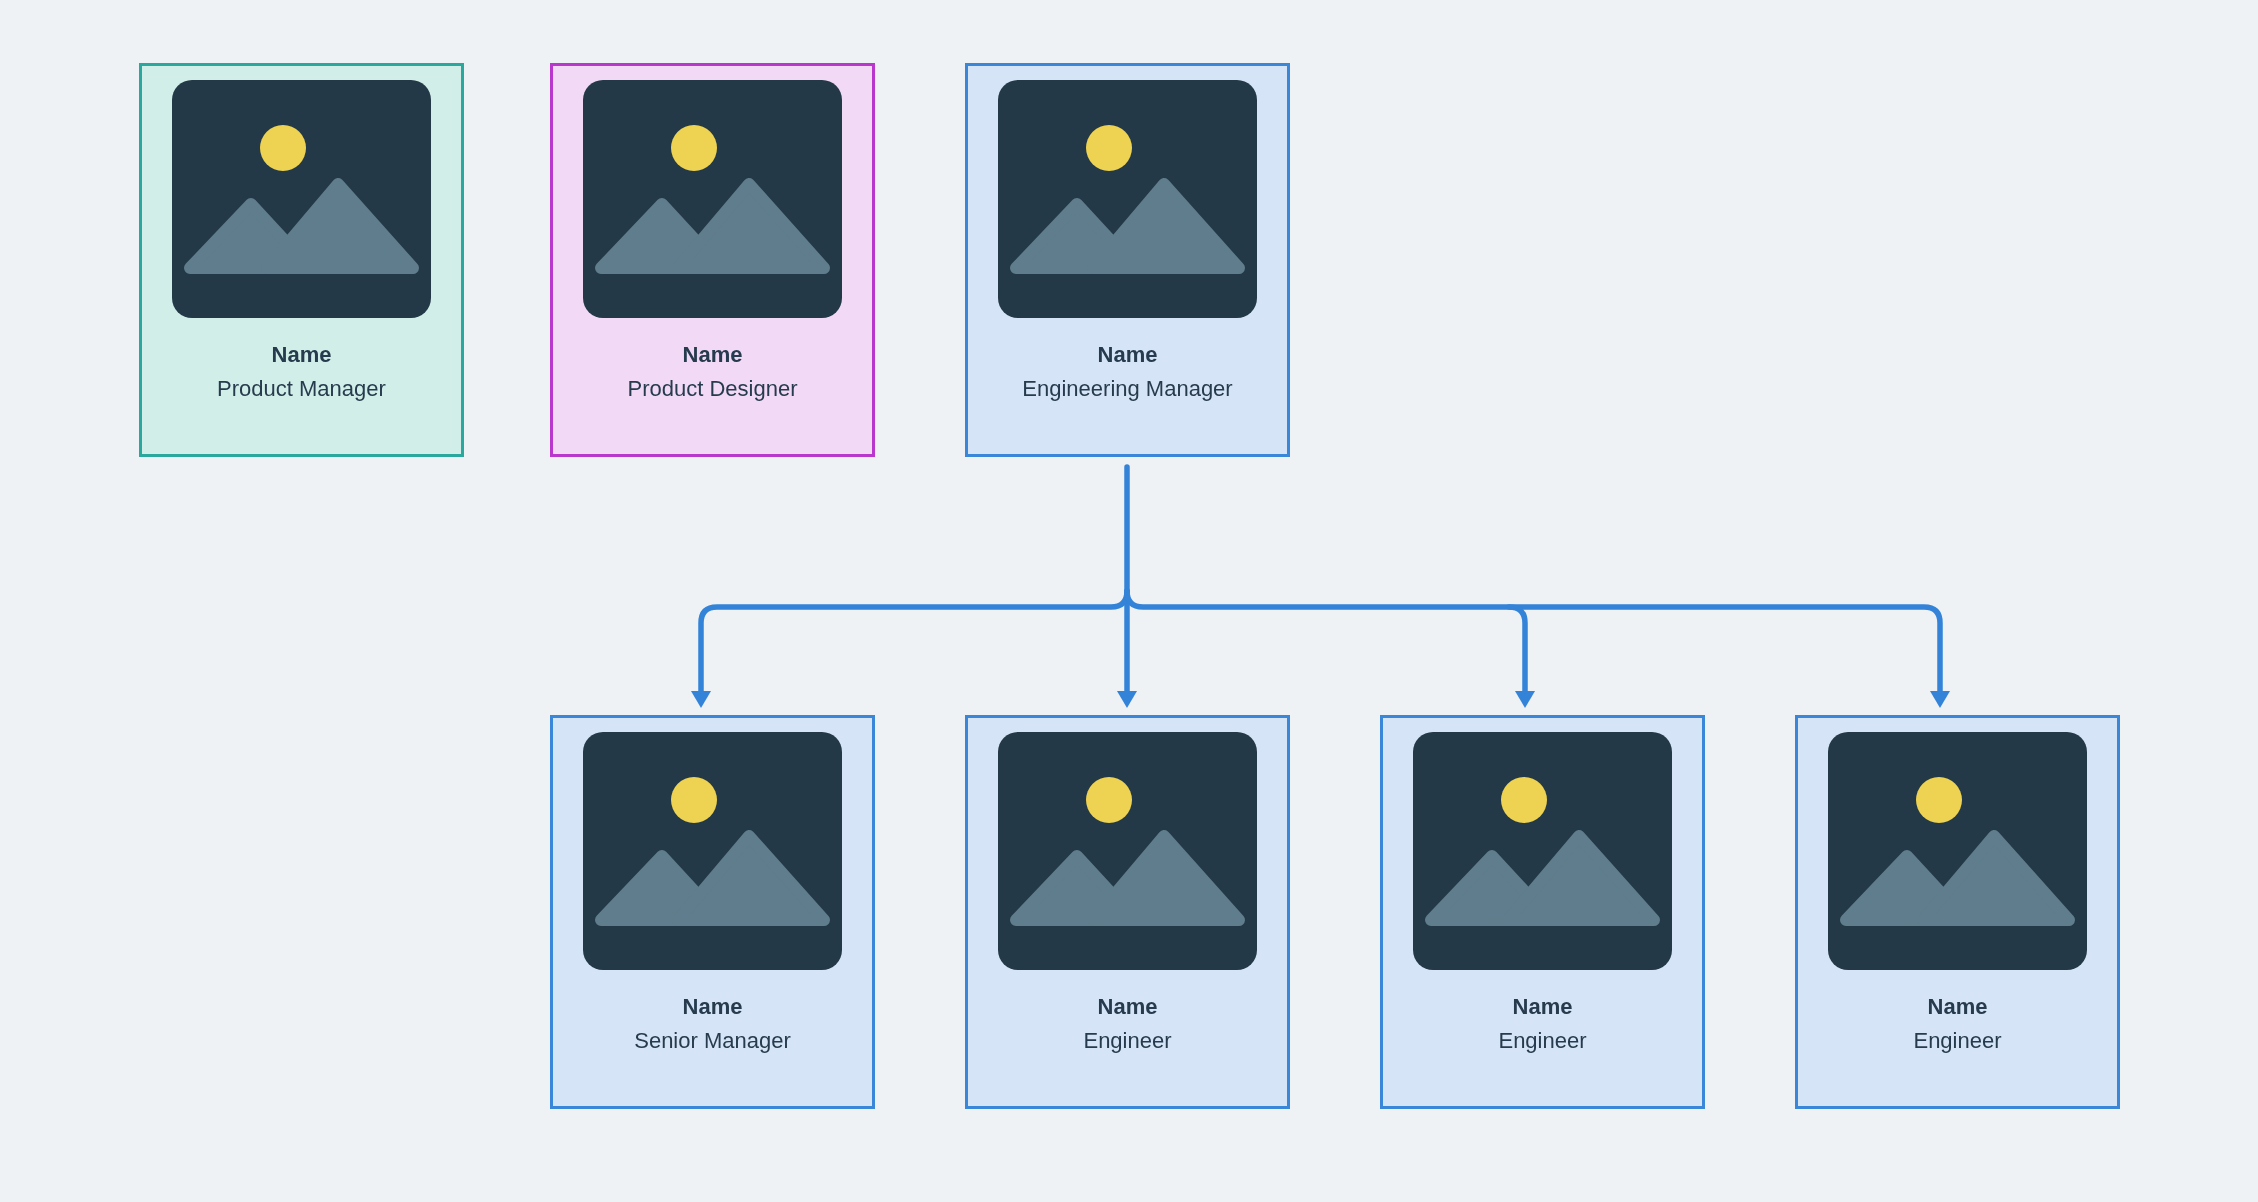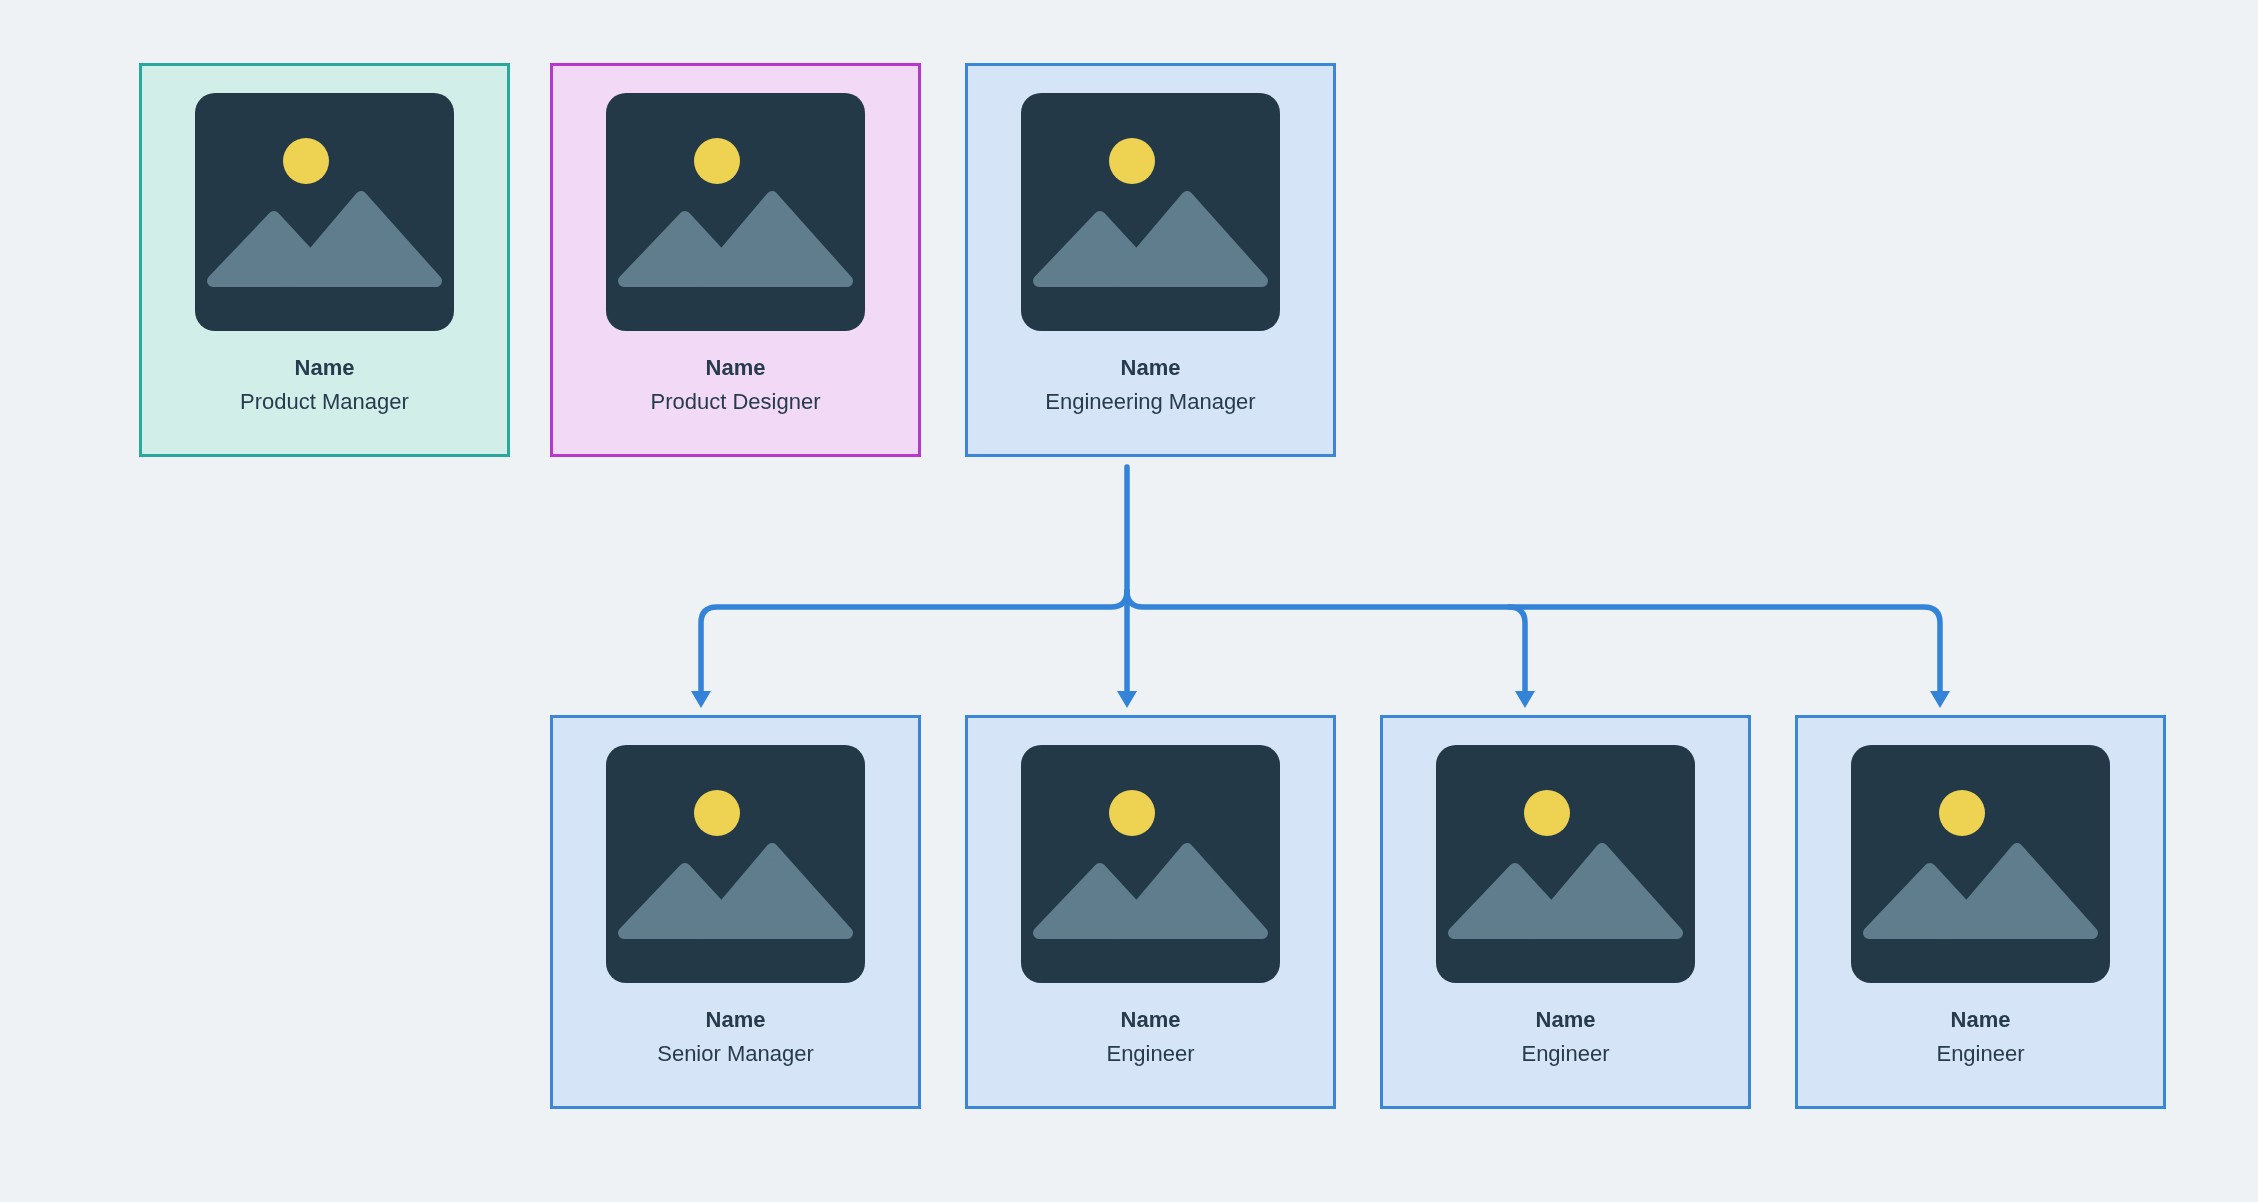--- a/index.html
+++ b/index.html
@@ -20,23 +20,23 @@
   html,body{background:var(--background);}
   body{
     font-family:"Liberation Sans","DejaVu Sans",sans-serif;
     width:2258px;height:1202px;position:relative;overflow:hidden;
   }
   .canvas{position:absolute;left:0;top:0;width:2258px;height:1202px;}
   .connectors{position:absolute;left:0;top:0;width:2258px;height:1202px;pointer-events:none;}
   .cline{fill:none;stroke:var(--connector);stroke-width:5.5;stroke-linecap:round;}
   .carrow{fill:var(--connector);stroke:none;}
   .card{
-    position:absolute;width:371px;height:394px;
+    position:absolute;width:325px;height:394px;
     display:flex;flex-direction:column;align-items:center;
-    padding-top:27px;border:3px solid transparent;
+    padding-top:14px;border:3px solid transparent;
   }
   .card.theme-teal{background:var(--card-teal-bg);border-color:var(--card-teal-border);}
   .card.theme-magenta{background:var(--card-magenta-bg);border-color:var(--card-magenta-border);}
   .card.theme-blue{background:var(--card-blue-bg);border-color:var(--card-blue-border);}
   .photo{width:259px;height:238px;display:block;flex:none;}
   .ph-bg{fill:var(--photo-bg);}
   .ph-sun{fill:var(--photo-sun);}
   .ph-mtn{fill:var(--photo-mountain);stroke:var(--photo-mountain);stroke-width:12;stroke-linejoin:round;}
   .person-name{
     margin-top:20px;font-size:22px;line-height:34px;font-weight:700;

